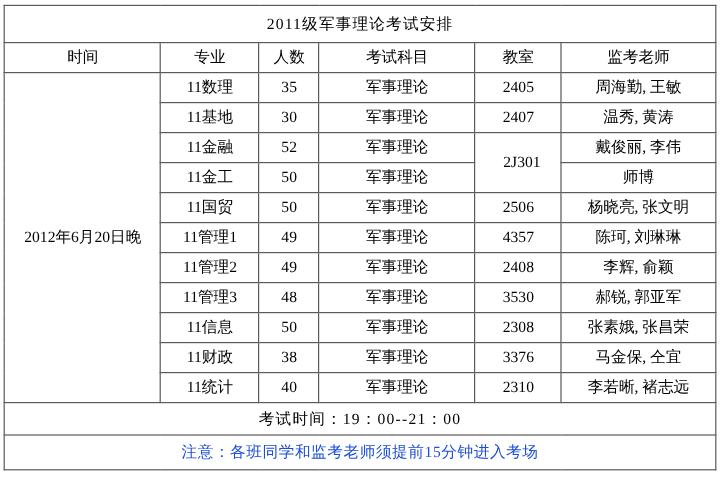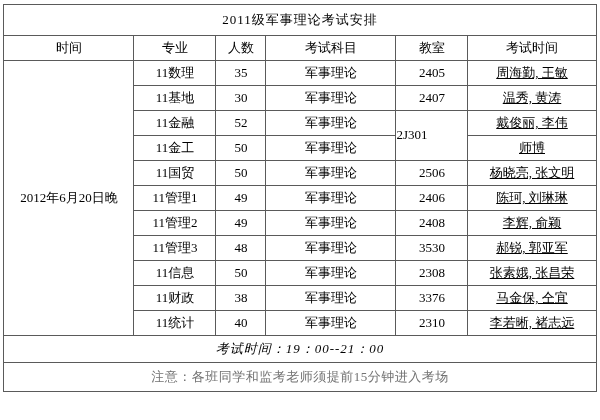--- a/index.html
+++ b/index.html
@@ -56,40 +56,38 @@
     font-family: Liberation Serif, serif;
   }
   .num-cell {
     text-align: center;
   }
   .room-cell {
     text-align: right;
     padding-right: 6px;
   }
   .room-cell.merged {
-    text-align: left;
+    text-align: right;
     padding-right: 17px;
   }
   .teacher-cell {
     text-align: left;
     padding-left: 6px;
-    text-decoration: underline;
   }
   .exam-time-row td {
     height: 26px;
     font-size: 14px;
     font-weight: bold;
     letter-spacing: 1px;
-    font-style: italic;
   }
   .notice-row td {
     height: 28px;
     font-size: 14px;
     font-weight: bold;
-    color: #737373;
+    color: #1d4ed8;
     letter-spacing: 0.5px;
   }
   .col-time { width: 130px; }
   .col-major { width: 82px; }
   .col-count { width: 50px; }
   .col-subject { width: 130px; }
   .col-room { width: 72px; }
   .col-teacher { width: 128px; }
 </style>
 </head>
@@ -108,21 +106,21 @@
     <tbody>
       <tr>
         <td class="title-cell" colspan="6">2011级军事理论考试安排</td>
       </tr>
       <tr class="header-row">
         <td>时间</td>
         <td>专业</td>
         <td>人数</td>
         <td>考试科目</td>
         <td>教室</td>
-        <td>考试时间</td>
+        <td>监考老师</td>
       </tr>
 
       <tr class="body-row">
         <td class="time-cell" rowspan="11">2012年6月20日晚</td>
         <td>11数理</td>
         <td class="num-cell">35</td>
         <td>军事理论</td>
         <td class="room-cell">2405</td>
         <td class="teacher-cell">周海勤, 王敏</td>
       </tr>
@@ -155,21 +153,21 @@
         <td class="num-cell">50</td>
         <td>军事理论</td>
         <td class="room-cell">2506</td>
         <td class="teacher-cell">杨晓亮, 张文明</td>
       </tr>
 
       <tr class="body-row">
         <td>11管理1</td>
         <td class="num-cell">49</td>
         <td>军事理论</td>
-        <td class="room-cell">2406</td>
+        <td class="room-cell">4357</td>
         <td class="teacher-cell">陈珂, 刘琳琳</td>
       </tr>
 
       <tr class="body-row">
         <td>11管理2</td>
         <td class="num-cell">49</td>
         <td>军事理论</td>
         <td class="room-cell">2408</td>
         <td class="teacher-cell">李辉, 俞颖</td>
       </tr>

